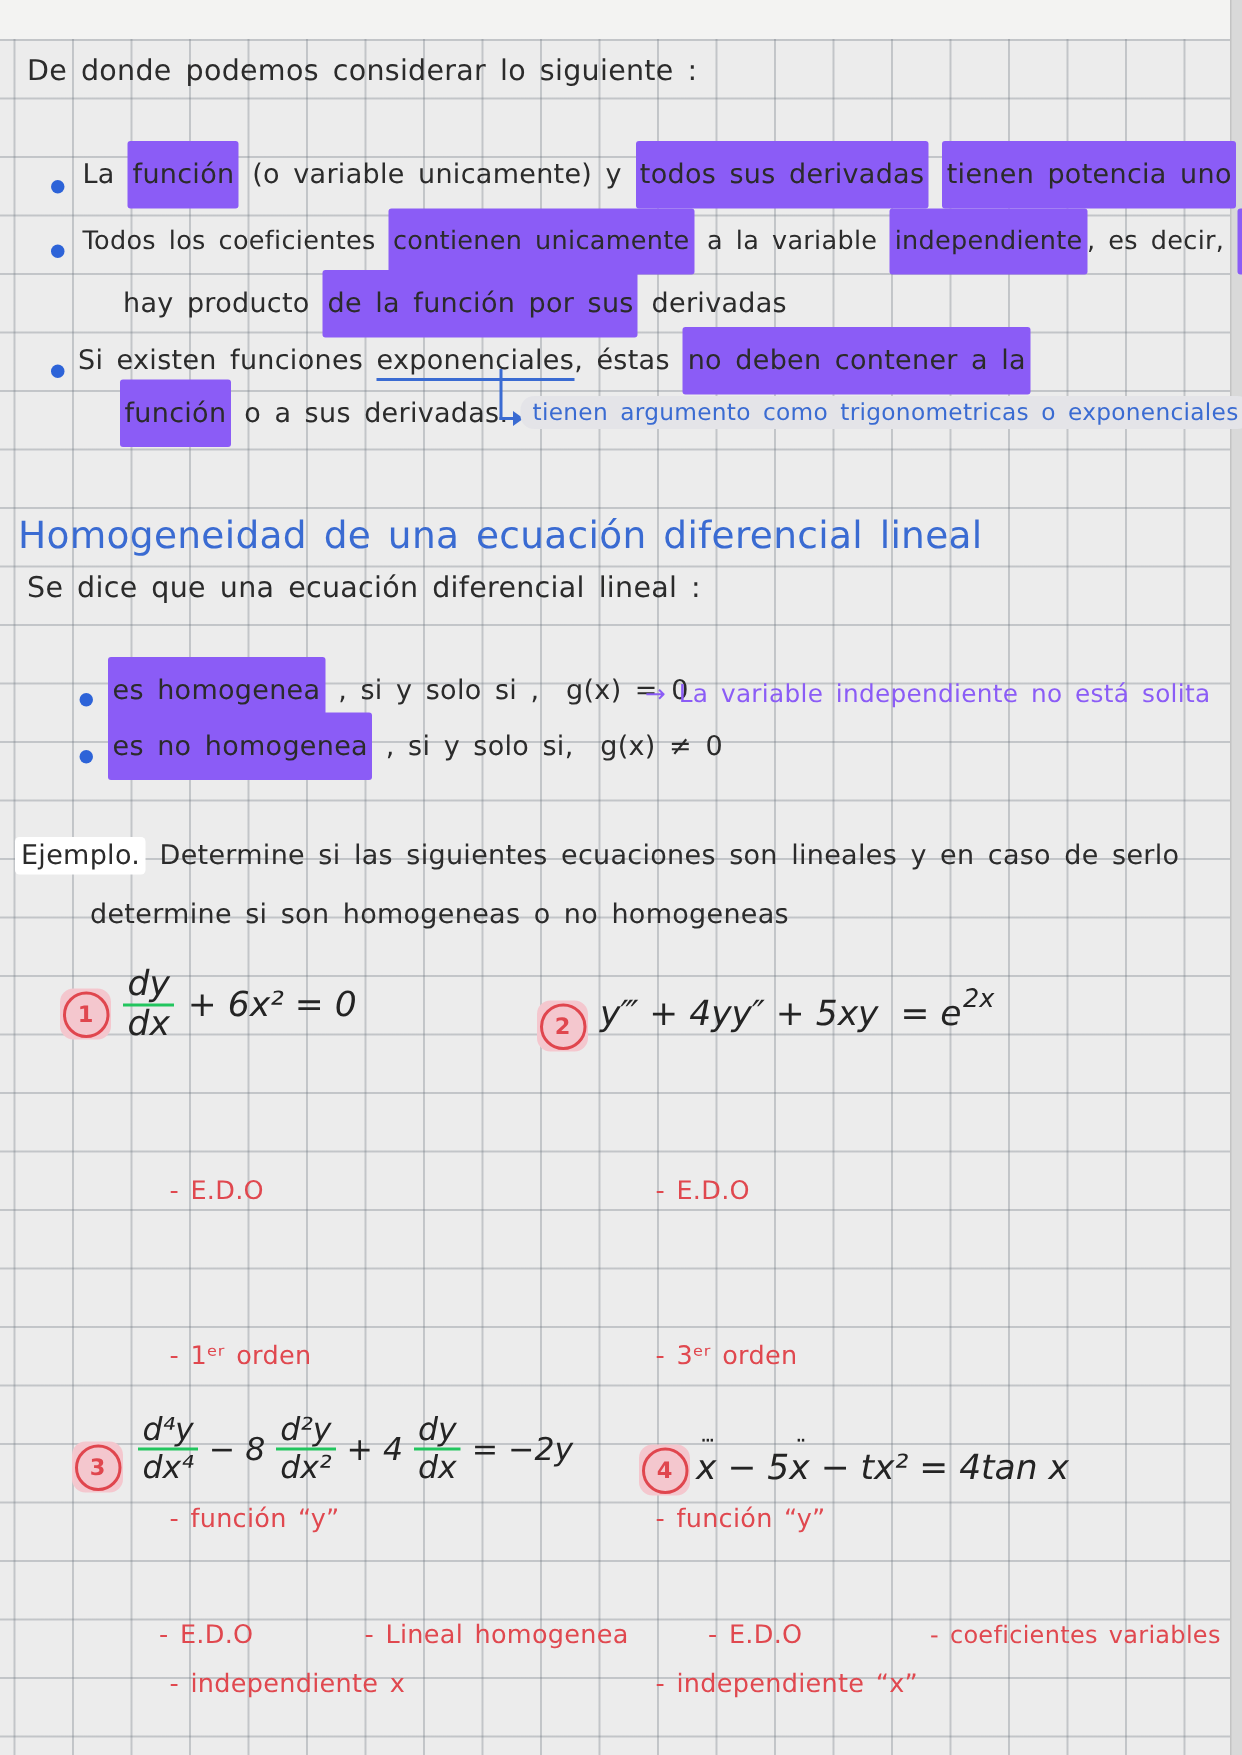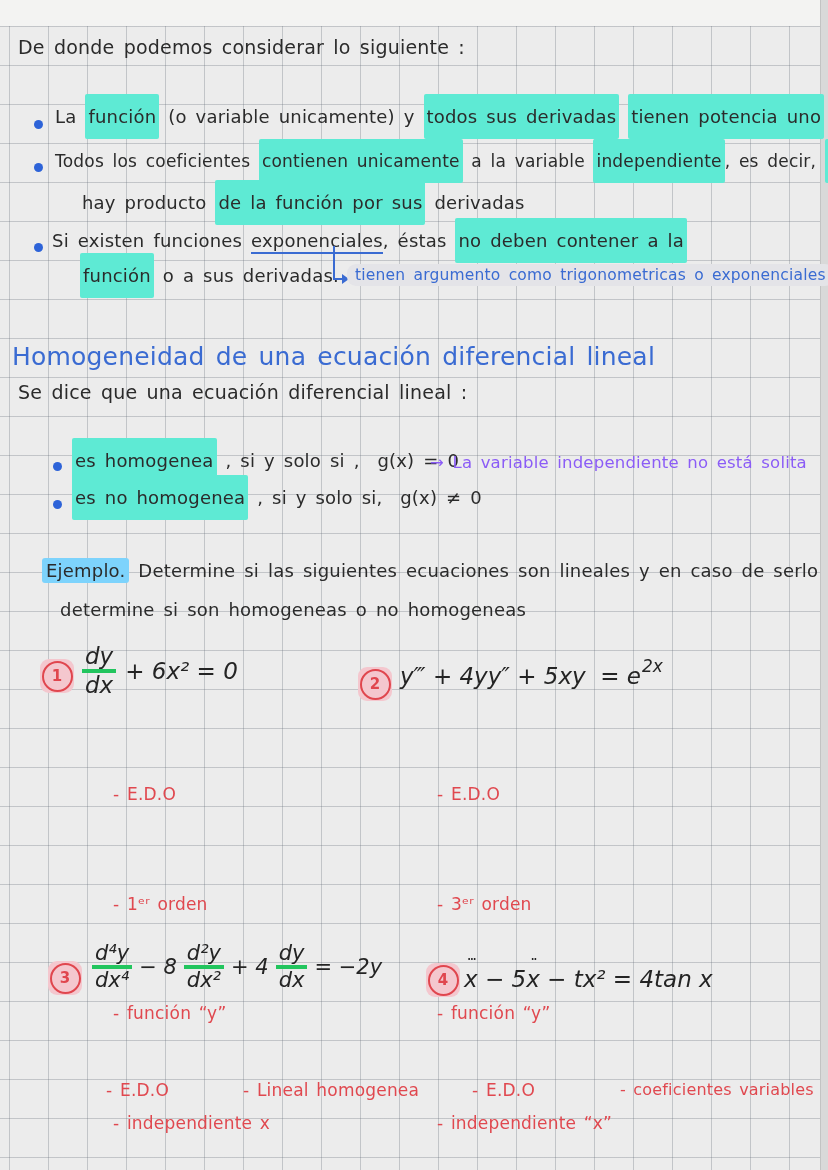--- a/index.html
+++ b/index.html
@@ -11,41 +11,41 @@
           linear-gradient(to bottom, rgba(110,118,128,0.33) 1px, transparent 1px);
         background-size:39px 39px;background-position:9px 0;}
   .topband{position:absolute;top:0;left:0;width:100%;height:26px;background:#f3f3f2;}
   .rightband{position:absolute;top:0;right:0;width:7px;height:100%;background:#d9d9d9;border-left:1px solid #c3c3c3;}
 
   .line{position:absolute;white-space:pre;font-size:18px;word-spacing:3px;letter-spacing:0.2px;line-height:1.25;}
   .fs17{font-size:17px;}
   .fs19{font-size:19px;}
   .blue{color:#3a6bd2;}
   .red{color:#8b5cf6;}
-  .hl-t{background:#5eead4;padding:12px 3px;border-radius:2px;}
-  .hl-y{background:#7dd3fc;padding:2px 4px;border-radius:3px;margin-left:32px;}
+  .hl-t{background:#8b5cf6;padding:12px 3px;border-radius:2px;}
+  .hl-y{background:#ffffff;padding:2px 4px;border-radius:3px;}
   .hl-g{background:#e4e4e8;padding:2px 8px;border-radius:9px;}
   .ul{border-bottom:2px solid #3a6bd2;padding-bottom:1px;}
   .dot{position:absolute;width:9px;height:9px;border-radius:50%;background:#2d63d8;}
 
   .connector{position:absolute;left:333px;top:246px;width:11px;height:32px;
              border-left:2.5px solid #3a6bd2;border-bottom:2.5px solid #3a6bd2;}
   .connector .tri{position:absolute;right:-8px;bottom:-6px;width:0;height:0;
                   border:5px solid transparent;border-left:7px solid #3a6bd2;}
 
   .badge{position:absolute;width:34px;height:34px;background:#f4c7ce;border-radius:9px;
          display:flex;align-items:center;justify-content:center;}
   .badge .ring{width:27px;height:27px;border:2.5px solid #e0464e;border-radius:50%;
                color:#e0464e;font-size:15px;font-weight:bold;
                display:flex;align-items:center;justify-content:center;}
 
   .eq{position:absolute;display:flex;align-items:center;gap:9px;font-style:italic;
       font-size:23px;color:#242424;white-space:pre;}
   .frac{display:inline-flex;flex-direction:column;align-items:center;line-height:1.1;}
-  .frac .fn{border-bottom:4px solid #22c55e;padding:0 3px;}
+  .frac .fn{border-bottom:2px solid #22c55e;padding:0 3px;}
   .frac .fd{padding:0 3px;}
   .sup{font-size:17px;position:relative;top:-10px;}
   .od{position:relative;display:inline-block;}
   .od .dd{position:absolute;top:-13px;left:50%;transform:translateX(-50%);
           font-size:15px;letter-spacing:-2px;line-height:1;font-style:normal;}
 
   .notes{position:absolute;color:#e0484f;font-size:17px;line-height:36.5px;
          white-space:pre;word-spacing:2px;letter-spacing:0.2px;}
   .notes.lh36{line-height:36px;}
   .fs16{font-size:16px;}

